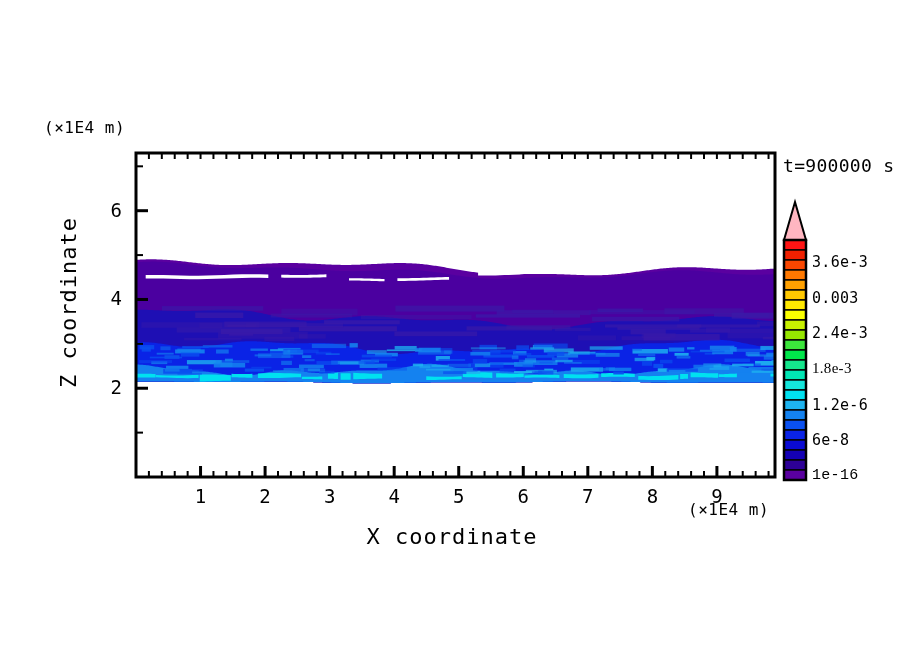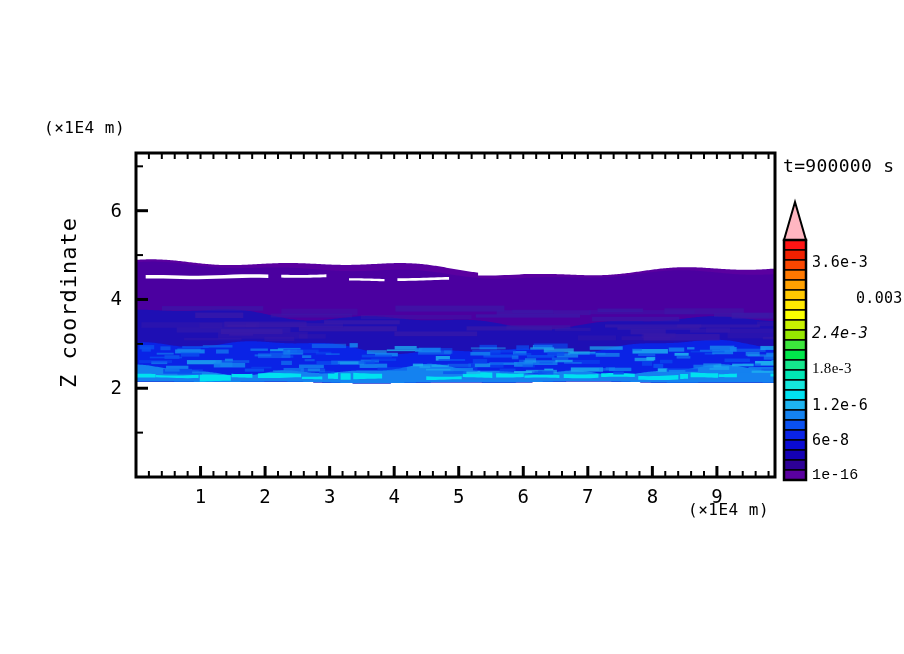--- a/index.html
+++ b/index.html
@@ -86,20 +86,21 @@
 <body>
 
 <div id="page">
 
 
   <div class="txt" id="z-unit-label">(×1E4 m)</div>
   <div class="txt" id="x-unit-label">(×1E4 m)</div>
 
   <div class="txt" id="time-label">t=900000 s</div>
 
+  <div class="txt" id="x-axis-title">X coordinate</div>
   <div class="txt" id="y-axis-title">Z coordinate</div>
 
   <svg id="field-svg" width="904" height="654">
     <defs>
       <clipPath id="plotclip">
         <rect x="136" y="153" width="639" height="324"></rect>
       </clipPath>
     </defs>
     <g clip-path="url(#plotclip)" id="field-group">
         <path d="M136.00,259.87L137.52,259.77L139.04,259.68L140.56,259.60L142.09,259.53L143.61,259.47L145.13,259.41L146.65,259.37L148.17,259.34L149.69,259.32L151.21,259.32L152.74,259.32L154.26,259.34L155.78,259.36L157.30,259.40L158.82,259.45L160.34,259.51L161.86,259.58L163.39,259.65L164.91,259.74L166.43,259.84L167.95,259.95L169.47,260.07L170.99,260.20L172.51,260.33L174.04,260.47L175.56,260.62L177.08,260.77L178.60,260.93L180.12,261.09L181.64,261.26L183.16,261.43L184.69,261.60L186.21,261.78L187.73,261.96L189.25,262.14L190.77,262.31L192.29,262.49L193.81,262.67L195.34,262.84L196.86,263.01L198.38,263.18L199.90,263.34L201.42,263.50L202.94,263.66L204.46,263.81L205.99,263.95L207.51,264.08L209.03,264.21L210.55,264.33L212.07,264.45L213.59,264.55L215.11,264.65L216.64,264.73L218.16,264.81L219.68,264.88L221.20,264.94L222.72,264.99L224.24,265.03L225.76,265.06L227.29,265.09L228.81,265.10L230.33,265.10L231.85,265.10L233.37,265.09L234.89,265.07L236.41,265.04L237.94,265.00L239.46,264.96L240.98,264.91L242.50,264.86L244.02,264.80L245.54,264.73L247.06,264.66L248.59,264.59L250.11,264.51L251.63,264.43L253.15,264.35L254.67,264.26L256.19,264.17L257.71,264.09L259.24,264.00L260.76,263.92L262.28,263.83L263.80,263.75L265.32,263.67L266.84,263.59L268.36,263.51L269.89,263.44L271.41,263.38L272.93,263.31L274.45,263.26L275.97,263.20L277.49,263.16L279.01,263.12L280.54,263.08L282.06,263.05L283.58,263.03L285.10,263.01L286.62,263.00L288.14,263.00L289.66,263.00L291.19,263.01L292.71,263.03L294.23,263.05L295.75,263.08L297.27,263.12L298.79,263.16L300.31,263.20L301.84,263.25L303.36,263.31L304.88,263.37L306.40,263.43L307.92,263.50L309.44,263.57L310.96,263.64L312.49,263.72L314.01,263.79L315.53,263.87L317.05,263.95L318.57,264.02L320.09,264.10L321.61,264.18L323.14,264.25L324.66,264.33L326.18,264.40L327.70,264.46L329.22,264.53L330.74,264.59L332.26,264.65L333.79,264.70L335.31,264.74L336.83,264.79L338.35,264.82L339.87,264.85L341.39,264.88L342.91,264.89L344.44,264.91L345.96,264.91L347.48,264.91L349.00,264.90L350.52,264.89L352.04,264.87L353.56,264.84L355.09,264.81L356.61,264.77L358.13,264.72L359.65,264.67L361.17,264.62L362.69,264.56L364.21,264.49L365.74,264.43L367.26,264.35L368.78,264.28L370.30,264.20L371.82,264.12L373.34,264.04L374.86,263.96L376.39,263.88L377.91,263.80L379.43,263.72L380.95,263.64L382.47,263.56L383.99,263.49L385.51,263.42L387.04,263.35L388.56,263.29L390.08,263.23L391.60,263.18L393.12,263.14L394.64,263.10L396.16,263.07L397.69,263.05L399.21,263.04L400.73,263.04L402.25,263.05L403.77,263.06L405.29,263.09L406.81,263.13L408.34,263.17L409.86,263.23L411.38,263.30L412.90,263.38L414.42,263.48L415.94,263.58L417.46,263.69L418.99,263.82L420.51,263.96L422.03,264.10L423.55,264.26L425.07,264.43L426.59,264.61L428.11,264.80L429.64,264.99L431.16,265.20L432.68,265.42L434.20,265.64L435.72,265.87L437.24,266.10L438.76,266.35L440.29,266.60L441.81,266.85L443.33,267.11L444.85,267.37L446.37,267.63L447.89,267.90L449.41,268.17L450.94,268.43L452.46,268.70L453.98,268.97L455.50,269.24L457.02,269.50L458.54,269.76L460.06,270.02L461.59,270.28L463.11,270.53L464.63,270.77L466.15,271.01L467.67,271.24L469.19,271.47L470.71,271.68L472.24,271.89L473.76,272.09L475.28,272.29L476.80,272.47L478.32,272.65L479.84,272.81L481.36,272.97L482.89,273.12L484.41,273.26L485.93,273.38L487.45,273.50L488.97,273.61L490.49,273.71L492.01,273.80L493.54,273.88L495.06,273.95L496.58,274.01L498.10,274.06L499.62,274.11L501.14,274.14L502.66,274.17L504.19,274.20L505.71,274.21L507.23,274.22L508.75,274.23L510.27,274.22L511.79,274.22L513.31,274.21L514.84,274.20L516.36,274.18L517.88,274.16L519.40,274.14L520.92,274.12L522.44,274.09L523.96,274.07L525.49,274.05L527.01,274.02L528.53,274.00L530.05,273.98L531.57,273.96L533.09,273.95L534.61,273.93L536.14,273.92L537.66,273.91L539.18,273.91L540.70,273.91L542.22,273.91L543.74,273.92L545.26,273.93L546.79,273.94L548.31,273.96L549.83,273.99L551.35,274.02L552.87,274.05L554.39,274.08L555.91,274.12L557.44,274.17L558.96,274.21L560.48,274.26L562.00,274.32L563.52,274.37L565.04,274.43L566.56,274.48L568.09,274.54L569.61,274.60L571.13,274.66L572.65,274.72L574.17,274.78L575.69,274.84L577.21,274.89L578.74,274.95L580.26,275.00L581.78,275.04L583.30,275.09L584.82,275.13L586.34,275.16L587.86,275.19L589.39,275.21L590.91,275.23L592.43,275.24L593.95,275.24L595.47,275.23L596.99,275.22L598.51,275.20L600.04,275.17L601.56,275.13L603.08,275.08L604.60,275.02L606.12,274.96L607.64,274.88L609.16,274.80L610.69,274.70L612.21,274.60L613.73,274.48L615.25,274.36L616.77,274.23L618.29,274.09L619.81,273.94L621.34,273.79L622.86,273.62L624.38,273.45L625.90,273.27L627.42,273.09L628.94,272.90L630.46,272.70L631.99,272.50L633.51,272.30L635.03,272.09L636.55,271.87L638.07,271.66L639.59,271.44L641.11,271.23L642.64,271.01L644.16,270.79L645.68,270.57L647.20,270.36L648.72,270.15L650.24,269.94L651.76,269.73L653.29,269.53L654.81,269.33L656.33,269.14L657.85,268.96L659.37,268.78L660.89,268.61L662.41,268.45L663.94,268.29L665.46,268.15L666.98,268.01L668.50,267.88L670.02,267.77L671.54,267.66L673.06,267.56L674.59,267.47L676.11,267.40L677.63,267.33L679.15,267.28L680.67,267.23L682.19,267.20L683.71,267.18L685.24,267.16L686.76,267.16L688.28,267.17L689.80,267.18L691.32,267.21L692.84,267.25L694.36,267.29L695.89,267.34L697.41,267.40L698.93,267.47L700.45,267.54L701.97,267.62L703.49,267.70L705.01,267.79L706.54,267.89L708.06,267.98L709.58,268.08L711.10,268.19L712.62,268.29L714.14,268.39L715.66,268.50L717.19,268.60L718.71,268.71L720.23,268.81L721.75,268.91L723.27,269.00L724.79,269.10L726.31,269.19L727.84,269.27L729.36,269.35L730.88,269.43L732.40,269.49L733.92,269.56L735.44,269.61L736.96,269.66L738.49,269.70L740.01,269.74L741.53,269.76L743.05,269.78L744.57,269.79L746.09,269.79L747.61,269.79L749.14,269.78L750.66,269.75L752.18,269.73L753.70,269.69L755.22,269.64L756.74,269.59L758.26,269.54L759.79,269.47L761.31,269.40L762.83,269.32L764.35,269.24L765.87,269.15L767.39,269.06L768.91,268.96L770.44,268.86L771.96,268.76L773.48,268.65L775.00,268.54L775.00,382.83L773.48,382.81L771.96,382.78L770.44,382.76L768.91,382.73L767.39,382.71L765.87,382.68L764.35,382.66L762.83,382.64L761.31,382.61L759.79,382.59L758.26,382.57L756.74,382.55L755.22,382.53L753.70,382.52L752.18,382.50L750.66,382.48L749.14,382.47L747.61,382.46L746.09,382.44L744.57,382.43L743.05,382.42L741.53,382.42L740.01,382.41L738.49,382.41L736.96,382.40L735.44,382.40L733.92,382.40L732.40,382.40L730.88,382.40L729.36,382.40L727.84,382.41L726.31,382.41L724.79,382.42L723.27,382.43L721.75,382.44L720.23,382.45L718.71,382.46L717.19,382.47L715.66,382.48L714.14,382.49L712.62,382.50L711.10,382.52L709.58,382.53L708.06,382.54L706.54,382.56L705.01,382.57L703.49,382.58L701.97,382.60L700.45,382.61L698.93,382.62L697.41,382.64L695.89,382.65L694.36,382.66L692.84,382.67L691.32,382.68L689.80,382.68L688.28,382.69L686.76,382.70L685.24,382.70L683.71,382.70L682.19,382.71L680.67,382.71L679.15,382.70L677.63,382.70L676.11,382.70L674.59,382.69L673.06,382.68L671.54,382.67L670.02,382.66L668.50,382.65L666.98,382.63L665.46,382.62L663.94,382.60L662.41,382.58L660.89,382.56L659.37,382.53L657.85,382.51L656.33,382.48L654.81,382.45L653.29,382.42L651.76,382.39L650.24,382.36L648.72,382.33L647.20,382.29L645.68,382.25L644.16,382.22L642.64,382.18L641.11,382.14L639.59,382.10L638.07,382.06L636.55,382.02L635.03,381.98L633.51,381.94L631.99,381.90L630.46,381.85L628.94,381.81L627.42,381.77L625.90,381.73L624.38,381.69L622.86,381.65L621.34,381.61L619.81,381.57L618.29,381.54L616.77,381.50L615.25,381.47L613.73,381.43L612.21,381.40L610.69,381.37L609.16,381.34L607.64,381.31L606.12,381.29L604.60,381.27L603.08,381.24L601.56,381.22L600.04,381.21L598.51,381.19L596.99,381.18L595.47,381.17L593.95,381.16L592.43,381.15L590.91,381.14L589.39,381.14L587.86,381.14L586.34,381.14L584.82,381.15L583.30,381.15L581.78,381.16L580.26,381.17L578.74,381.19L577.21,381.20L575.69,381.22L574.17,381.24L572.65,381.26L571.13,381.28L569.61,381.30L568.09,381.33L566.56,381.35L565.04,381.38L563.52,381.41L562.00,381.44L560.48,381.48L558.96,381.51L557.44,381.54L555.91,381.58L554.39,381.61L552.87,381.65L551.35,381.68L549.83,381.72L548.31,381.75L546.79,381.79L545.26,381.83L543.74,381.86L542.22,381.90L540.70,381.93L539.18,381.97L537.66,382.00L536.14,382.04L534.61,382.07L533.09,382.10L531.57,382.13L530.05,382.16L528.53,382.19L527.01,382.22L525.49,382.24L523.96,382.27L522.44,382.29L520.92,382.31L519.40,382.33L517.88,382.35L516.36,382.37L514.84,382.38L513.31,382.40L511.79,382.41L510.27,382.42L508.75,382.43L507.23,382.43L505.71,382.44L504.19,382.44L502.66,382.45L501.14,382.45L499.62,382.45L498.10,382.45L496.58,382.44L495.06,382.44L493.54,382.44L492.01,382.43L490.49,382.42L488.97,382.42L487.45,382.41L485.93,382.40L484.41,382.39L482.89,382.38L481.36,382.37L479.84,382.36L478.32,382.35L476.80,382.33L475.28,382.32L473.76,382.31L472.24,382.30L470.71,382.29L469.19,382.28L467.67,382.27L466.15,382.26L464.63,382.25L463.11,382.25L461.59,382.24L460.06,382.23L458.54,382.23L457.02,382.23L455.50,382.22L453.98,382.22L452.46,382.22L450.94,382.22L449.41,382.23L447.89,382.23L446.37,382.24L444.85,382.24L443.33,382.25L441.81,382.26L440.29,382.27L438.76,382.29L437.24,382.30L435.72,382.32L434.20,382.33L432.68,382.35L431.16,382.37L429.64,382.39L428.11,382.42L426.59,382.44L425.07,382.47L423.55,382.49L422.03,382.52L420.51,382.55L418.99,382.58L417.46,382.60L415.94,382.63L414.42,382.67L412.90,382.70L411.38,382.73L409.86,382.76L408.34,382.79L406.81,382.82L405.29,382.85L403.77,382.88L402.25,382.91L400.73,382.94L399.21,382.97L397.69,383.00L396.16,383.03L394.64,383.06L393.12,383.08L391.60,383.11L390.08,383.13L388.56,383.15L387.04,383.17L385.51,383.19L383.99,383.21L382.47,383.23L380.95,383.24L379.43,383.25L377.91,383.26L376.39,383.27L374.86,383.28L373.34,383.28L371.82,383.28L370.30,383.28L368.78,383.28L367.26,383.28L365.74,383.27L364.21,383.26L362.69,383.25L361.17,383.24L359.65,383.22L358.13,383.20L356.61,383.18L355.09,383.16L353.56,383.14L352.04,383.11L350.52,383.09L349.00,383.06L347.48,383.03L345.96,382.99L344.44,382.96L342.91,382.92L341.39,382.89L339.87,382.85L338.35,382.81L336.83,382.77L335.31,382.73L333.79,382.69L332.26,382.64L330.74,382.60L329.22,382.56L327.70,382.51L326.18,382.47L324.66,382.43L323.14,382.38L321.61,382.34L320.09,382.29L318.57,382.25L317.05,382.21L315.53,382.17L314.01,382.13L312.49,382.09L310.96,382.05L309.44,382.01L307.92,381.97L306.40,381.94L304.88,381.90L303.36,381.87L301.84,381.84L300.31,381.81L298.79,381.78L297.27,381.75L295.75,381.73L294.23,381.71L292.71,381.69L291.19,381.67L289.66,381.65L288.14,381.64L286.62,381.62L285.10,381.61L283.58,381.60L282.06,381.59L280.54,381.59L279.01,381.58L277.49,381.58L275.97,381.58L274.45,381.58L272.93,381.59L271.41,381.59L269.89,381.60L268.36,381.60L266.84,381.61L265.32,381.62L263.80,381.63L262.28,381.65L260.76,381.66L259.24,381.67L257.71,381.69L256.19,381.70L254.67,381.72L253.15,381.74L251.63,381.75L250.11,381.77L248.59,381.79L247.06,381.80L245.54,381.82L244.02,381.84L242.50,381.86L240.98,381.87L239.46,381.89L237.94,381.90L236.41,381.92L234.89,381.93L233.37,381.95L231.85,381.96L230.33,381.97L228.81,381.98L227.29,381.99L225.76,382.00L224.24,382.01L222.72,382.01L221.20,382.02L219.68,382.02L218.16,382.02L216.64,382.02L215.11,382.02L213.59,382.02L212.07,382.02L210.55,382.01L209.03,382.00L207.51,382.00L205.99,381.99L204.46,381.98L202.94,381.97L201.42,381.96L199.90,381.94L198.38,381.93L196.86,381.91L195.34,381.90L193.81,381.88L192.29,381.86L190.77,381.84L189.25,381.83L187.73,381.81L186.21,381.79L184.69,381.77L183.16,381.75L181.64,381.73L180.12,381.71L178.60,381.69L177.08,381.67L175.56,381.65L174.04,381.63L172.51,381.62L170.99,381.60L169.47,381.58L167.95,381.57L166.43,381.55L164.91,381.54L163.39,381.53L161.86,381.52L160.34,381.51L158.82,381.50L157.30,381.50L155.78,381.49L154.26,381.49L152.74,381.49L151.21,381.49L149.69,381.49L148.17,381.50L146.65,381.51L145.13,381.51L143.61,381.52L142.09,381.54L140.56,381.55L139.04,381.57L137.52,381.59L136.00,381.61Z" fill="#5a00a0"></path>
@@ -513,21 +514,21 @@
       <div class="tick-label-x" style="left: 379.182px; top: 485px;">4</div>
       <div class="tick-label-x" style="left: 443.727px; top: 485px;">5</div>
       <div class="tick-label-x" style="left: 508.273px; top: 485px;">6</div>
       <div class="tick-label-x" style="left: 572.818px; top: 485px;">7</div>
       <div class="tick-label-x" style="left: 637.364px; top: 485px;">8</div>
       <div class="tick-label-x" style="left: 701.909px; top: 485px;">9</div>
       <div class="tick-label-y" style="left: 92px; top: 376.233px;">2</div>
       <div class="tick-label-y" style="left: 92px; top: 287.466px;">4</div>
       <div class="tick-label-y" style="left: 92px; top: 198.699px;">6</div>
       <div class="cbar-label" style="top: 253px;">3.6e-3</div>
-      <div class="cbar-label" style="top: 288.667px; margin-left: 44px;">0.003</div>
-      <div class="cbar-label" style="top: 324.333px; font-style: italic;">2.4e-3</div>
+      <div class="cbar-label" style="top: 288.667px;">0.003</div>
+      <div class="cbar-label" style="top: 324.333px;">2.4e-3</div>
       <div class="cbar-label" style="top: 360px; font-family: Liberation Serif, serif;">1.8e-3</div>
       <div class="cbar-label" style="top: 395.667px;">1.2e-6</div>
       <div class="cbar-label" style="top: 431.333px;">6e-8</div>
       <div class="cbar-label" style="top: 467px; font-family: Liberation Mono, monospace;">1e-16</div>
     </div>
 
 </div>
 
 </body></html>

